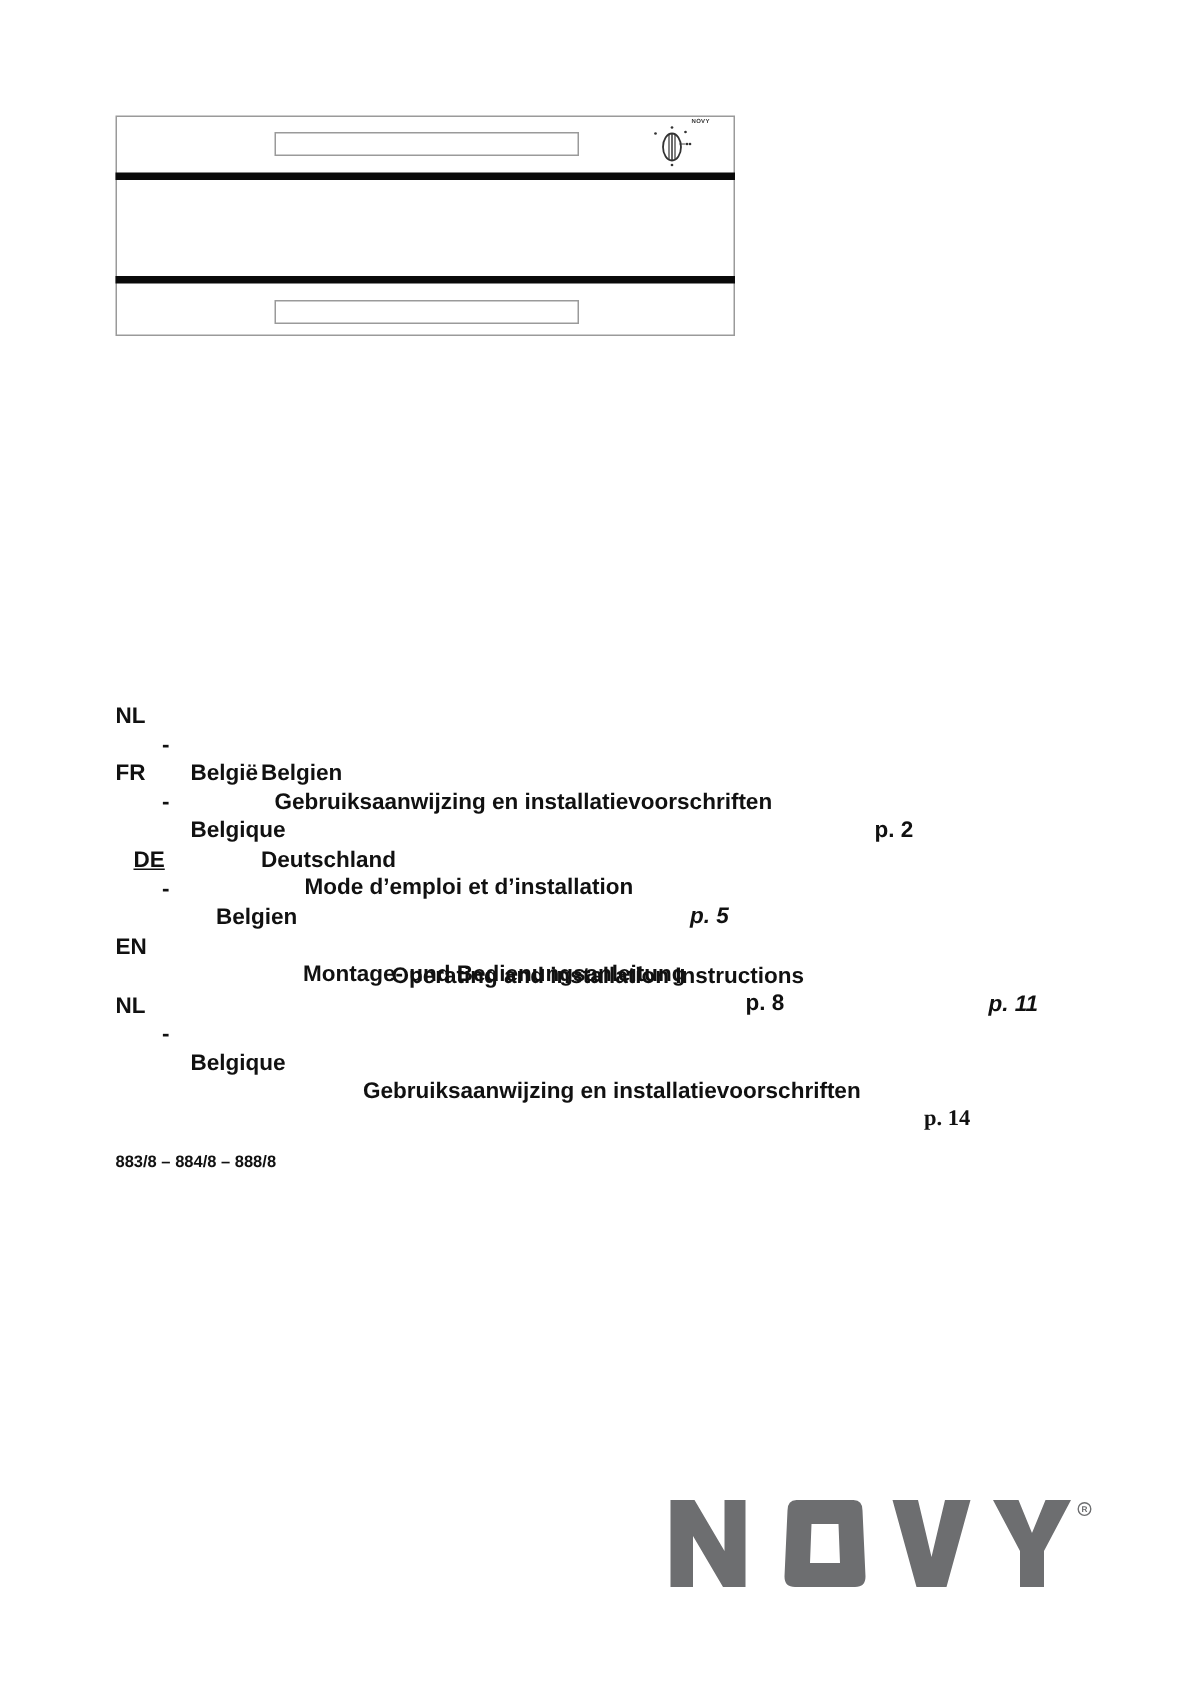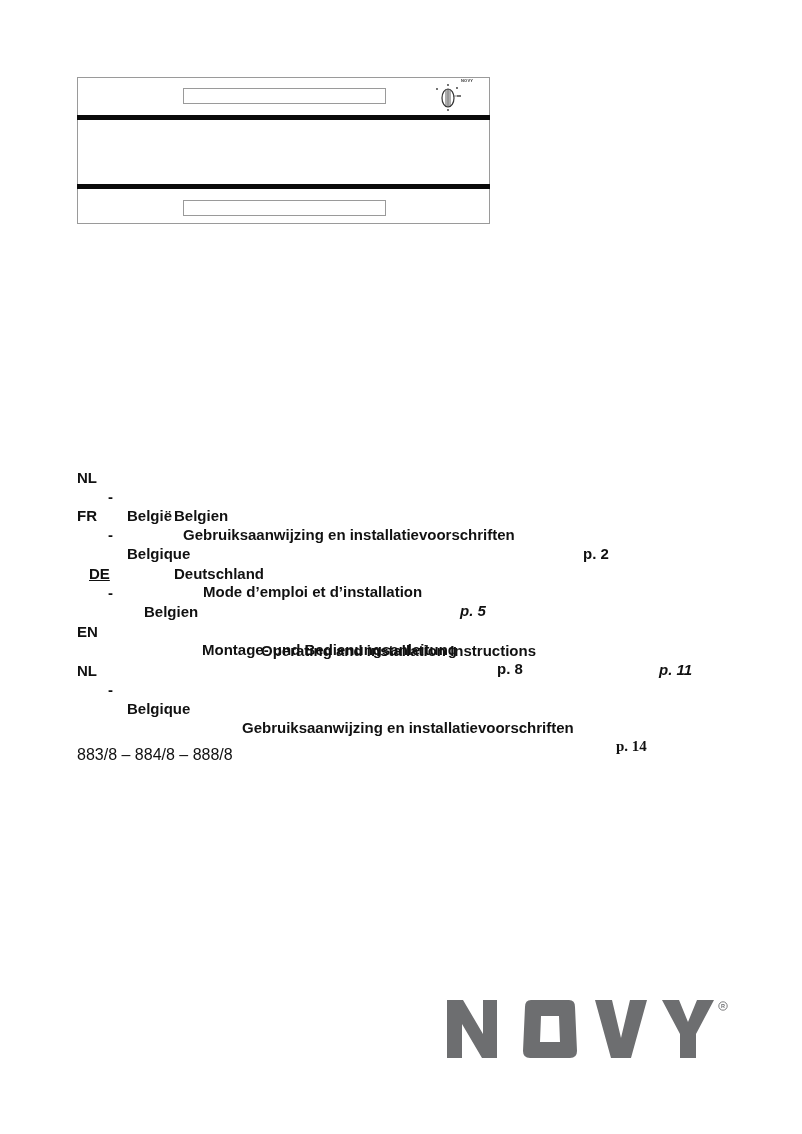--- a/index.html
+++ b/index.html
@@ -21,21 +21,21 @@
     }
     .slot.top { top: 10px; }
     .slot.bottom { top: 122px; }
     .knob { position: absolute; left: 355px; top: 2px; width: 50px; height: 34px; }
     .brand-mini {
       position: absolute; left: 383px; top: 0px; font-size: 4px; font-weight: bold;
       letter-spacing: 0.2px; color: #333;
     }
     .toc { position: absolute; left: 77px; font-weight: bold; font-size: 15px; line-height: 19px; white-space: pre; }
     .toc span { position: absolute; white-space: nowrap; }
-    .models { position: absolute; left: 77px; top: 746px; font-size: 16px; line-height: 18px; }
+    .models { position: absolute; left: 77px; top: 766px; font-size: 11px; line-height: 18px; font-weight: bold; }
     .logo { position: absolute; left: 445px; top: 998px; width: 285px; height: 62px; }
   </style>
 </head>
 <body>
 
 <div class="diagram">
   <div class="slot top"></div>
   <div class="bar top"></div>
   <div class="bar bottom"></div>
   <div class="slot bottom"></div>

